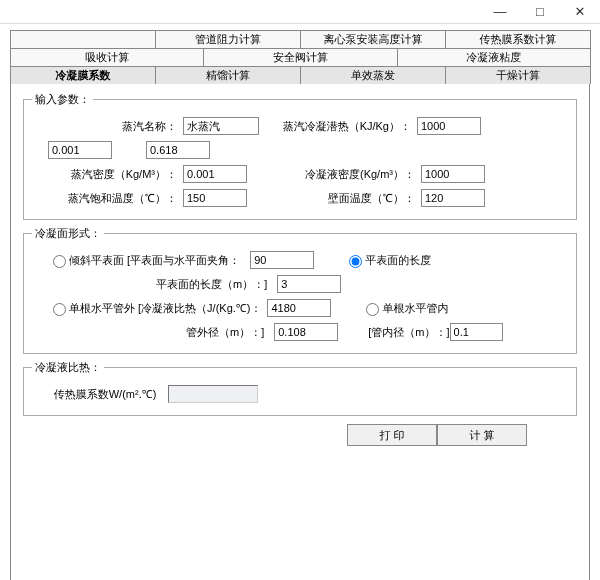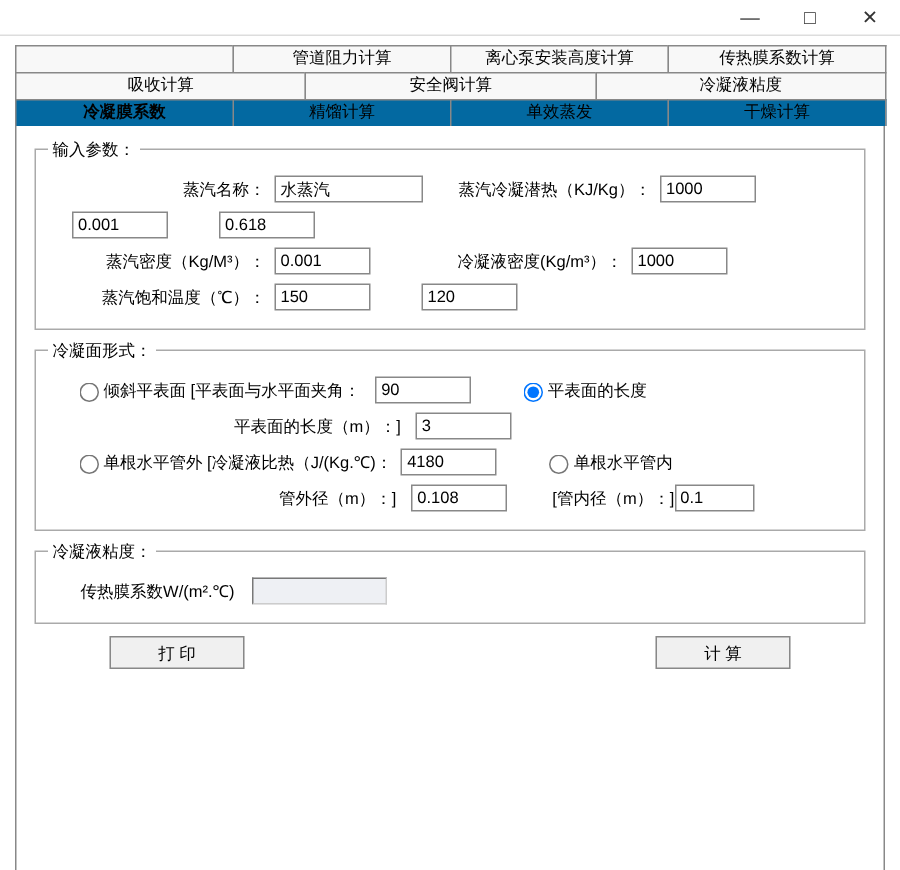--- a/index.html
+++ b/index.html
@@ -42,21 +42,21 @@
     flex: 1;
     height: 18px;
     border: 1px solid #888;
     border-bottom: none;
     text-align: center;
     font-size: 11px;
     line-height: 17px;
     background: #f8f8f8;
     margin-right: -1px;
   }
-  .tabrow.row3 .tab { background: #0369a1; }
+  .tabrow.row3 .tab { background: #e5e5e5; }
   .tab.active {
     background: #fff;
     font-weight: bold;
     position: relative;
     z-index: 2;
   }
   .panel {
     border: 1px solid #888;
     margin-top: -1px;
     padding: 6px 12px 8px 12px;
@@ -89,21 +89,21 @@
     border: 1px solid #888;
     font-size: 11px;
     padding: 1px 3px;
     background: #fff;
   }
   input.txt.sunken { border: 1px inset #ccc; background:#eef0f4; width:90px; }
   .gap { width: 18px; }
   .radio { margin-right: 3px; }
   .btnrow {
     display: flex;
-    justify-content: space-between;
+    justify-content: flex-end;
     padding: 2px 50px 0 50px;
   }
   button.btn {
     width: 90px;
     height: 22px;
     border: 1px solid #888;
     background: #f0f0f0;
     font-size: 11px;
     font-family: inherit;
   }
@@ -137,21 +137,21 @@
     <div class="tab">干燥计算</div>
   </div>
 
   <div class="panel">
 
     <fieldset>
       <legend>输入参数：</legend>
 
       <div class="row">
         <span class="lbl">蒸汽名称：</span>
-        <input class="txt" style="width: 99px;" value="水蒸汽">
+        <input class="txt" style="width: 76px;" value="水蒸汽">
         <span class="gap"></span>
         <span class="lbl2">蒸汽冷凝潜热（KJ/Kg）：</span>
         <input class="txt" value="1000" style="">
       </div>
 
       <div class="row">
         <input class="txt" value="0.001" style="">
         <span style="width:34px"></span>
         <input class="txt" value="0.618" style="">
       </div>
@@ -161,20 +161,21 @@
         <input class="txt" value="0.001" style="">
         <span style="width:34px"></span>
         <span class="lbl2">冷凝液密度(Kg/m³）：</span>
         <input class="txt" value="1000" style="">
       </div>
 
       <div class="row">
         <span class="lbl">蒸汽饱和温度（℃）：</span>
         <input class="txt" value="150" style="">
         <span style="width:34px"></span>
+        <span class="lbl2">壁面温度（℃）：</span>
         <input class="txt" value="120" style="">
       </div>
     </fieldset>
 
     <fieldset>
       <legend>冷凝面形式：</legend>
 
       <div class="row">
         <input type="radio" name="surf" class="radio" style="">
         <span>倾斜平表面 [平表面与水平面夹角：</span>
@@ -205,21 +206,21 @@
         <span>管外径（m）：]</span>
         <span style="width:10px"></span>
         <input class="txt" value="0.108" style="">
         <span style="width:30px"></span>
         <span>[管内径（m）：]</span>
         <input class="txt" style="width: 53px;" value="0.1">
       </div>
     </fieldset>
 
     <fieldset>
-      <legend>冷凝液粘度：</legend>
+      <legend>冷凝液比热：</legend>
       <div class="row">
         <span class="lbl" style="text-align:center;width:120px">传热膜系数W/(m².℃)</span>
         <input class="txt sunken" readonly="" value="" style="">
       </div>
     </fieldset>
 
     <div class="btnrow">
       <button class="btn">打 印</button>
       <button class="btn">计 算</button>
     </div>

